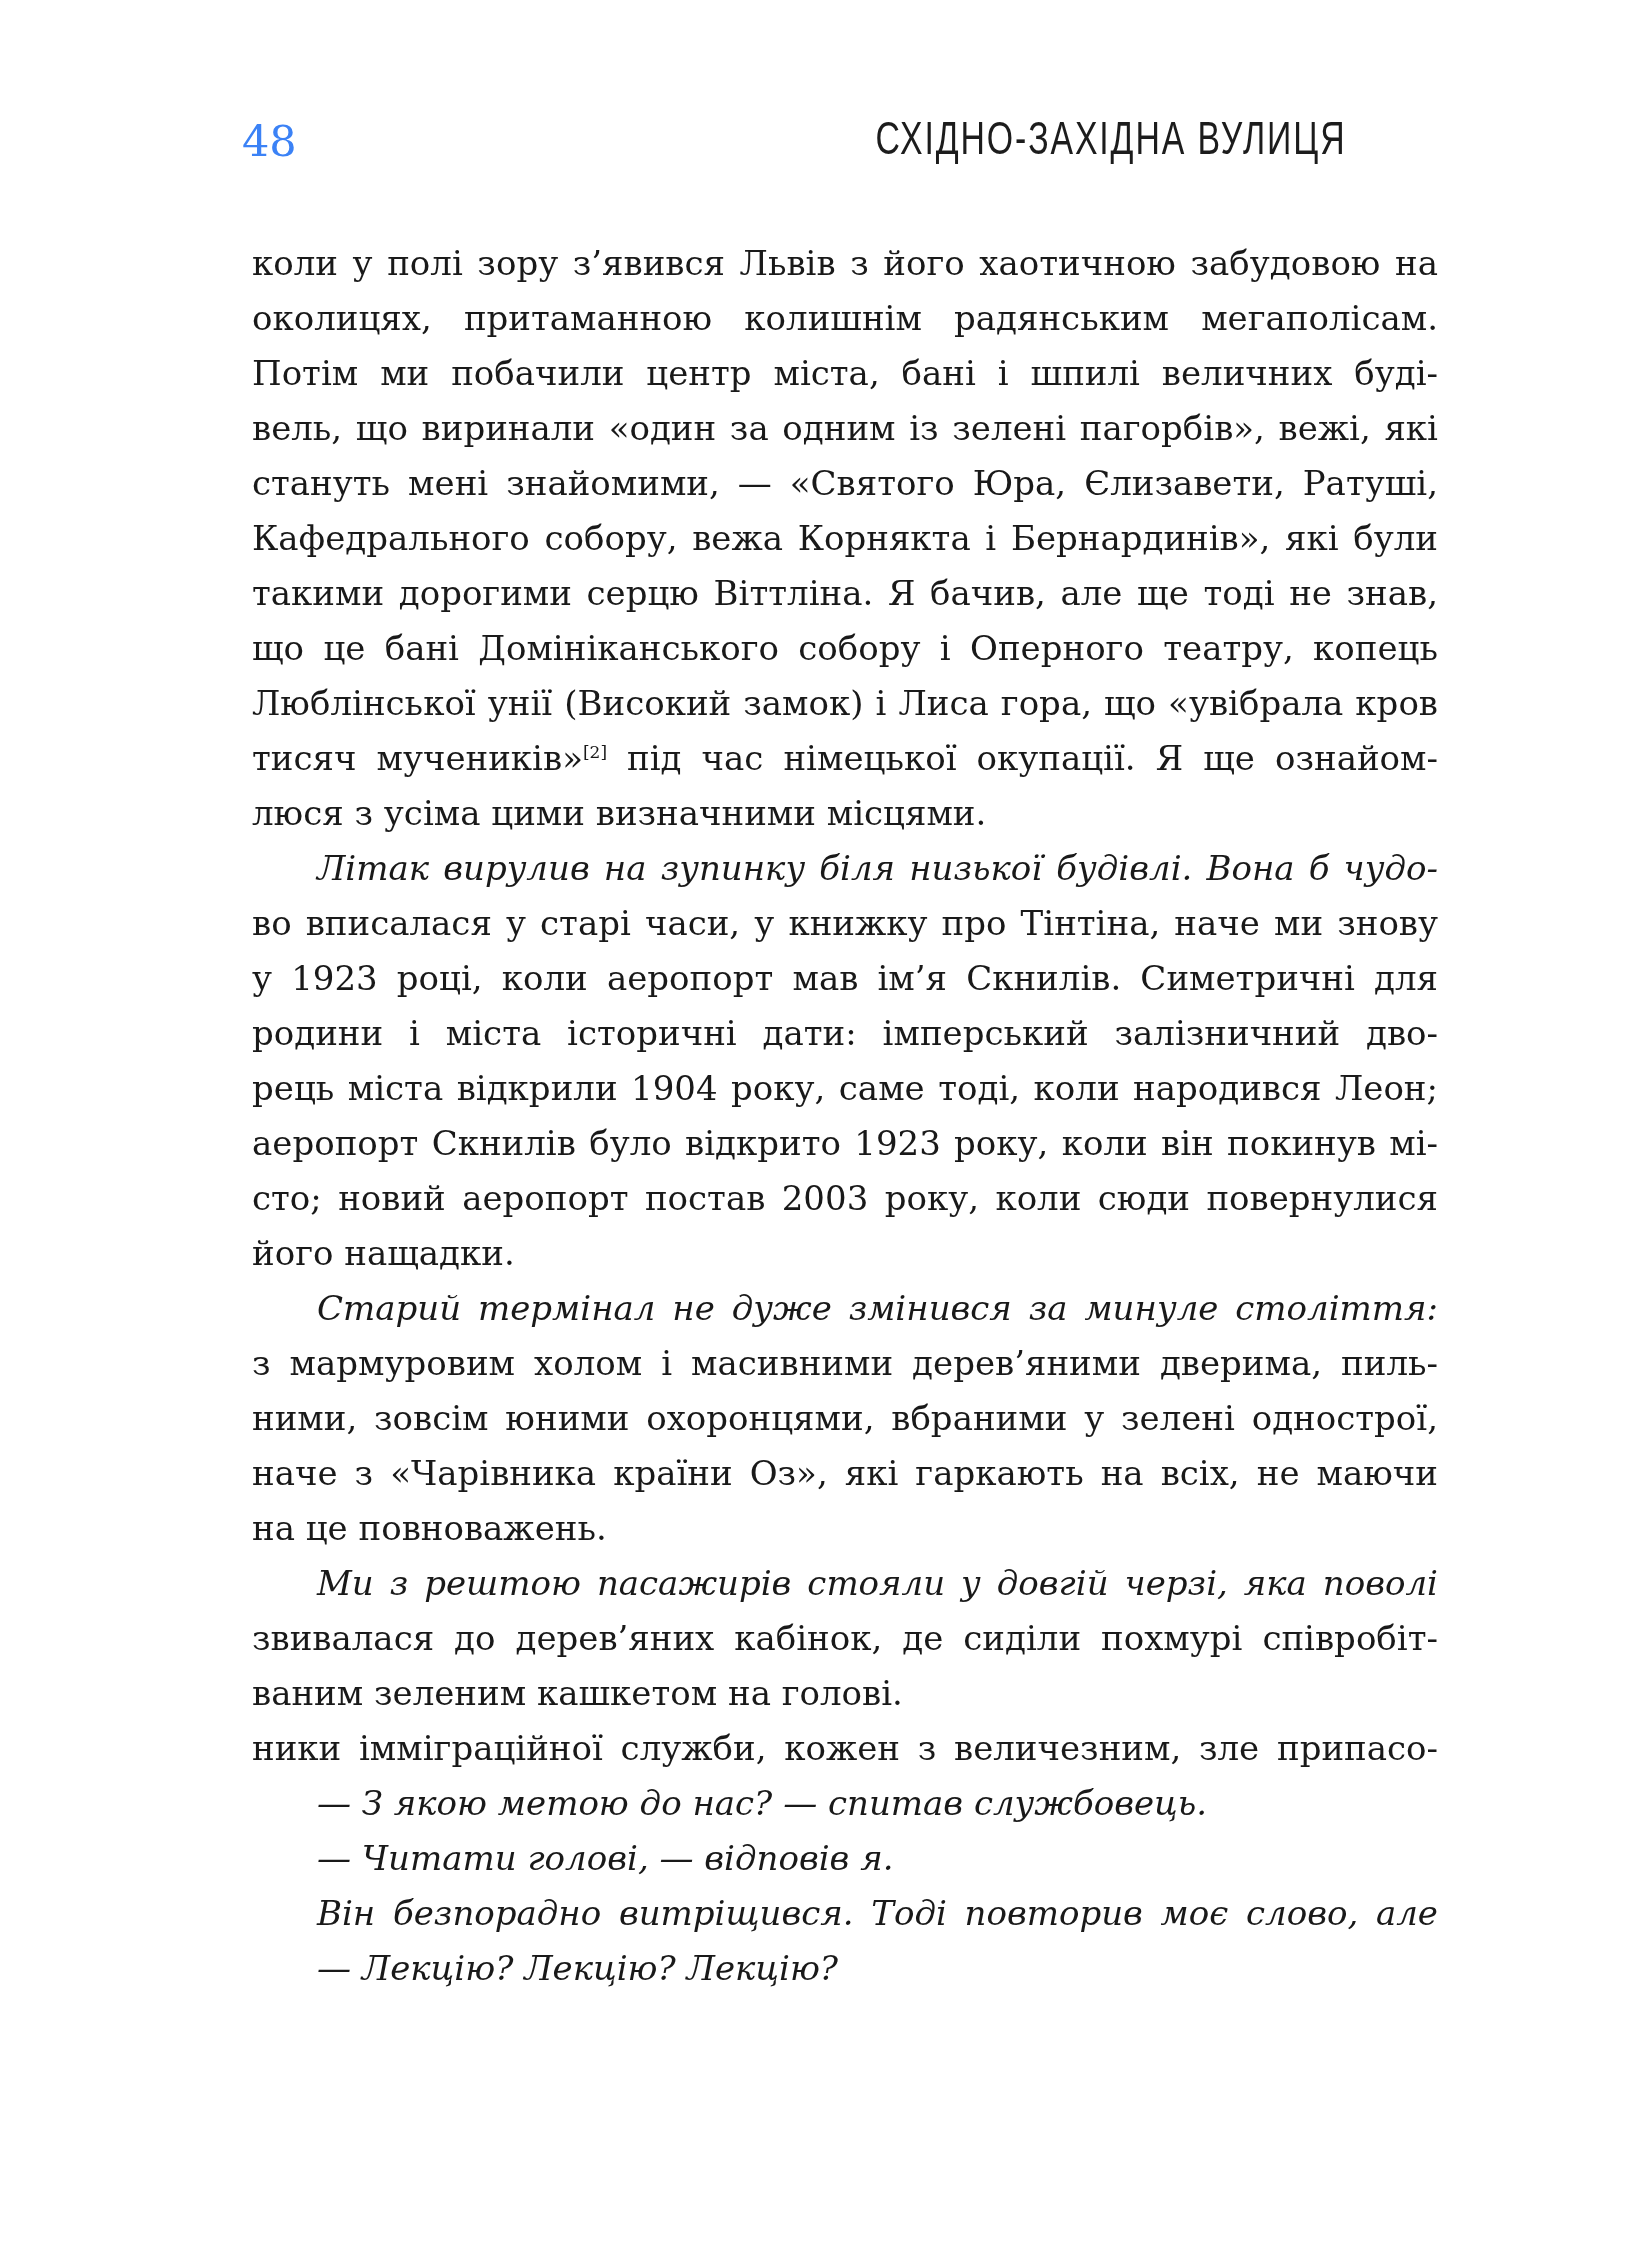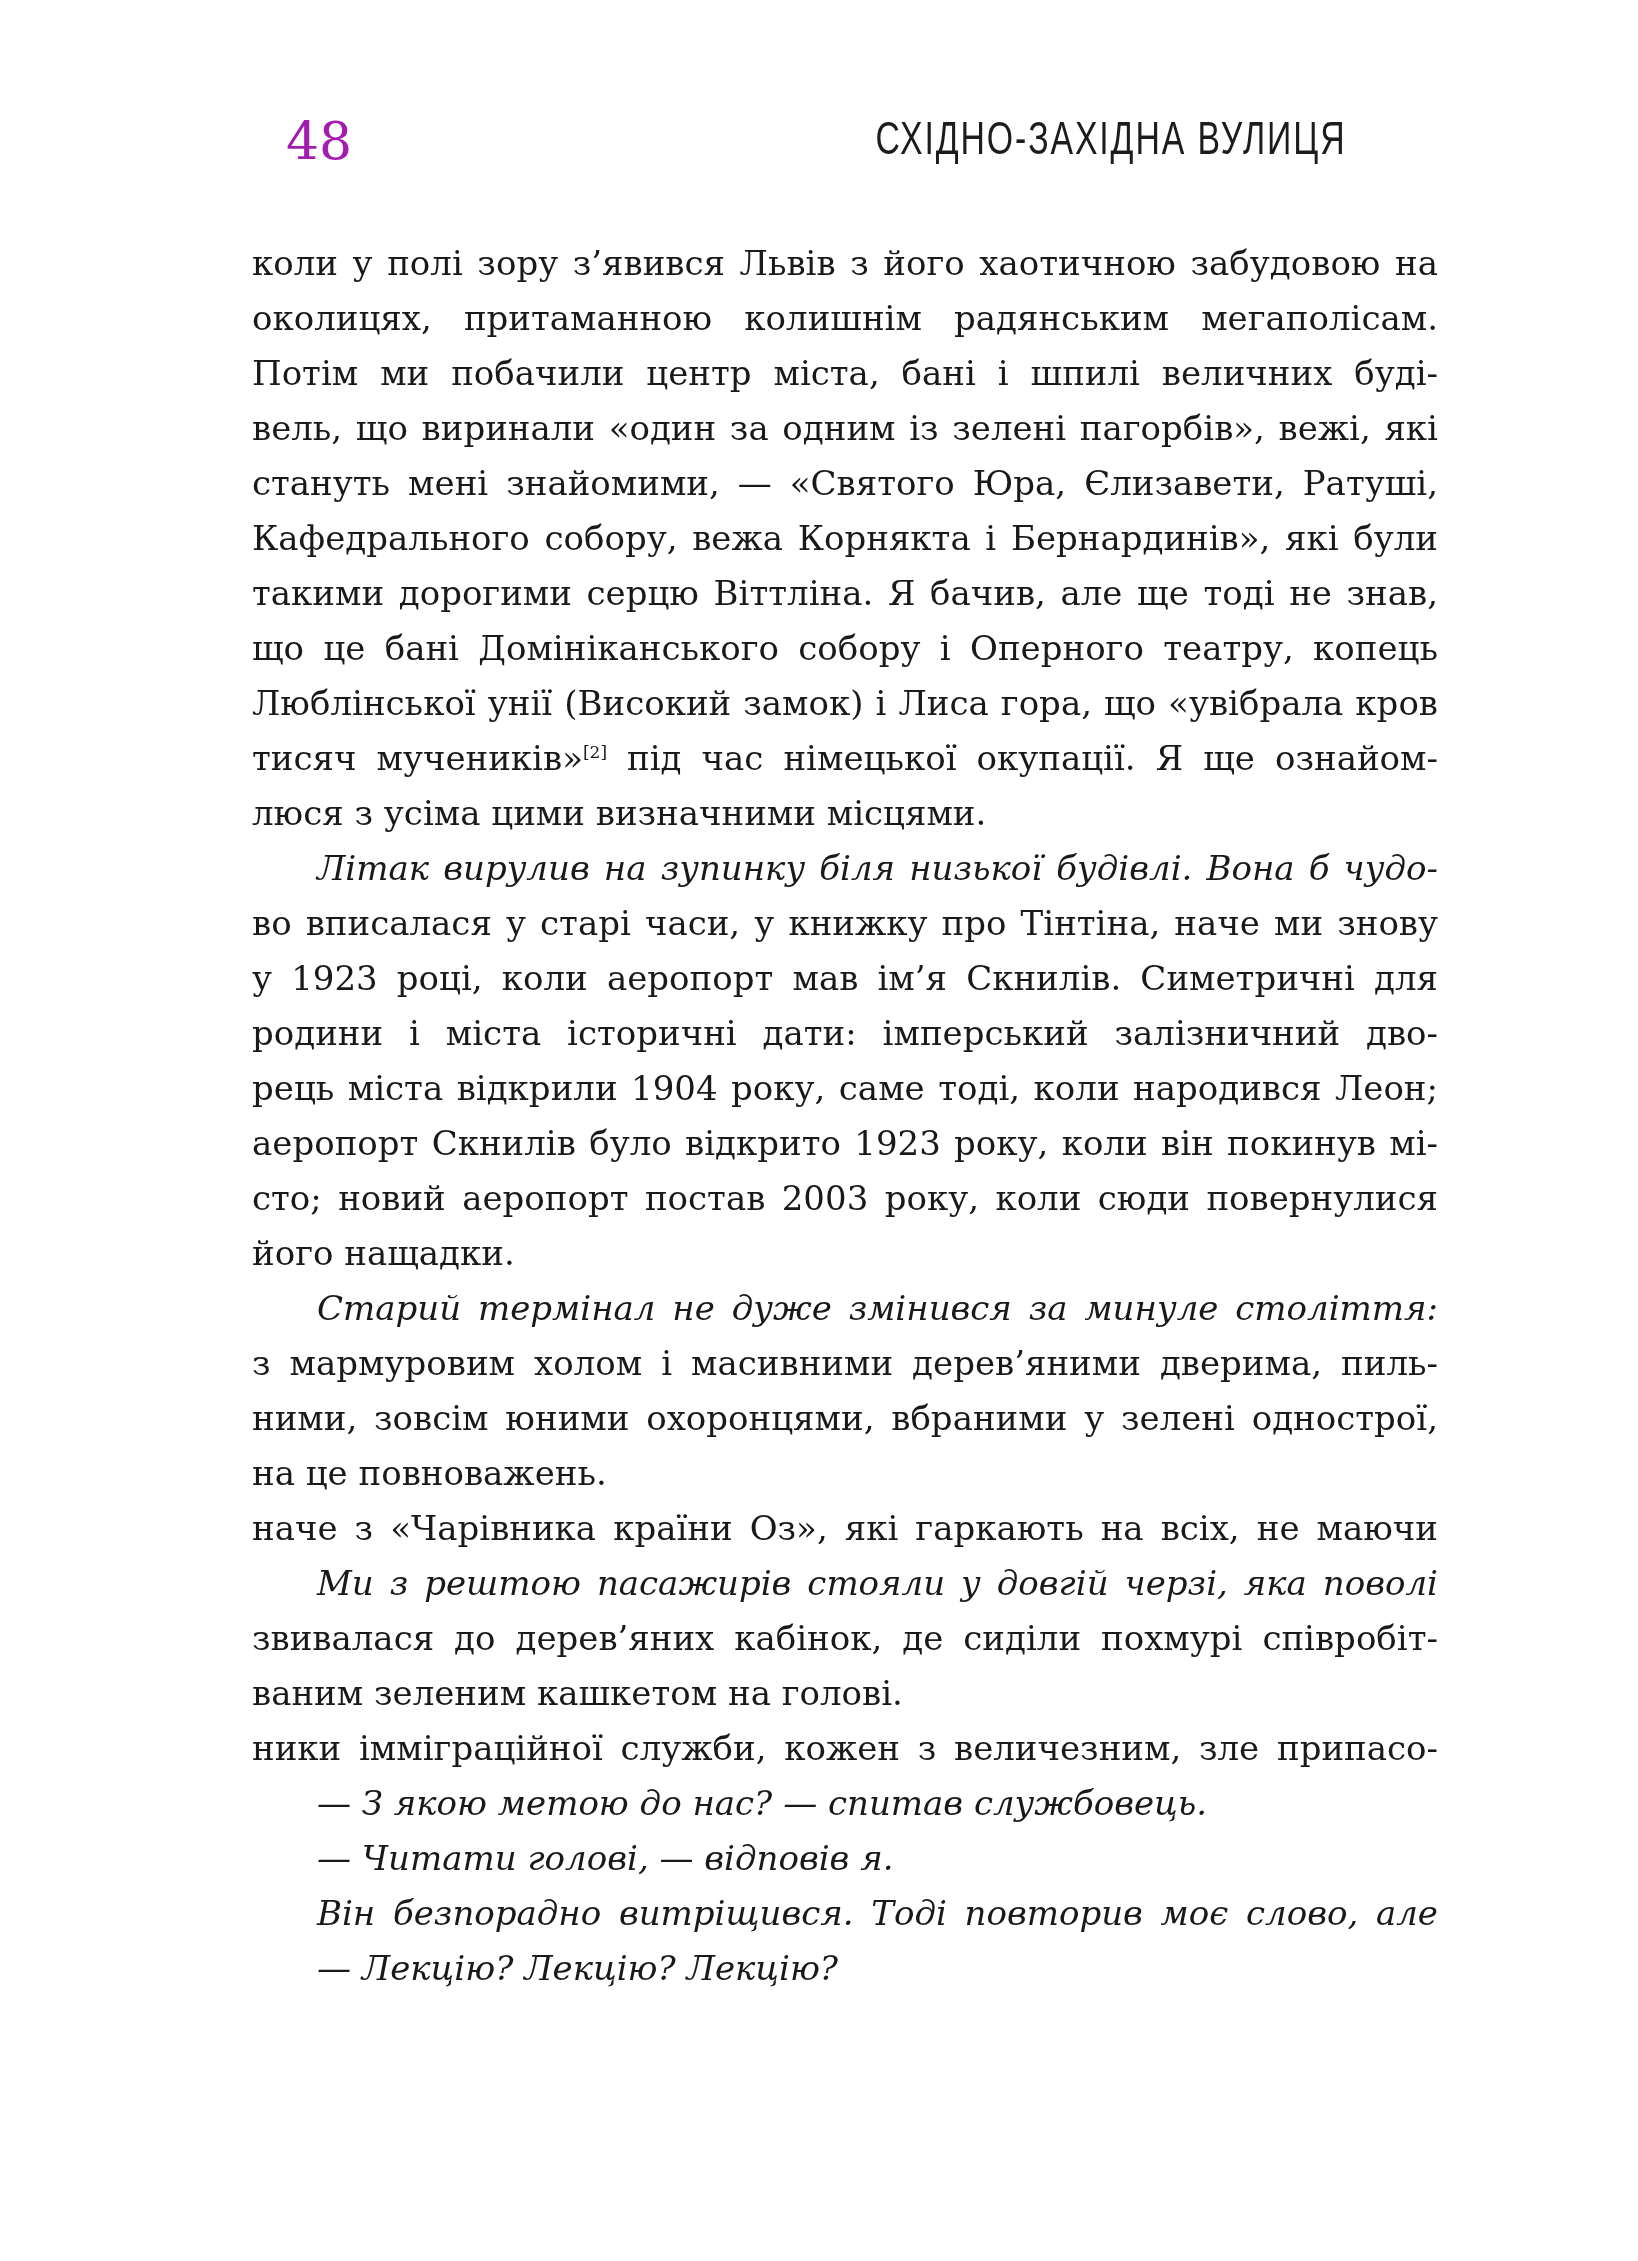--- a/index.html
+++ b/index.html
@@ -13,24 +13,23 @@
     height: 2261px;
     background: #ffffff;
     overflow: hidden;
   }
   
   .page-number {
     position: absolute;
     left: 242px;
     top: 120px;
     font-family: "DejaVu Serif", serif;
-    font-size: 52px;
+    font-size: 43px;
     line-height: 43px;
-    color: #a21caf;
-    margin-left: 44px;
+    color: #3b82f6;
   }
   .running-title {
     position: absolute;
     left: 252px;
     top: 114px;
     width: 1186px;
     text-align: right;
     white-space: nowrap;
   }
   .running-title .title-inner {
@@ -109,22 +108,22 @@
         <div class="line indented">родини і міста історичні дати: імперський залізничний дво-</div>
         <div class="line indented">рець міста відкрили 1904 року, саме тоді, коли народився Леон;</div>
         <div class="line indented">аеропорт Скнилів було відкрито 1923 року, коли він покинув мі-</div>
         <div class="line indented">сто; новий аеропорт постав 2003 року, коли сюди повернулися</div>
         <div class="line para-end indented">його нащадки.</div>
       </div>
       <div class="paragraph">
         <div class="line para-start indented">Старий термінал не дуже змінився за минуле століття:</div>
         <div class="line indented">з мармуровим холом і масивними дерев’яними дверима, пиль-</div>
         <div class="line indented">ними, зовсім юними охоронцями, вбраними у зелені однострої,</div>
+        <div class="line indented">наче з «Чарівника країни Оз», які гаркають на всіх, не маючи</div>
         <div class="line para-end indented">на це повноважень.</div>
-        <div class="line indented">наче з «Чарівника країни Оз», які гаркають на всіх, не маючи</div>
       </div>
       <div class="paragraph">
         <div class="line para-start indented">Ми з рештою пасажирів стояли у довгій черзі, яка поволі</div>
         <div class="line indented">звивалася до дерев’яних кабінок, де сиділи похмурі співробіт-</div>
         <div class="line para-end indented">ваним зеленим кашкетом на голові.</div>
         <div class="line indented">ники імміграційної служби, кожен з величезним, зле припасо-</div>
       </div>
       <div class="paragraph">
         <div class="line para-start para-end indented">— З якою метою до нас? — спитав службовець.</div>
       </div>

